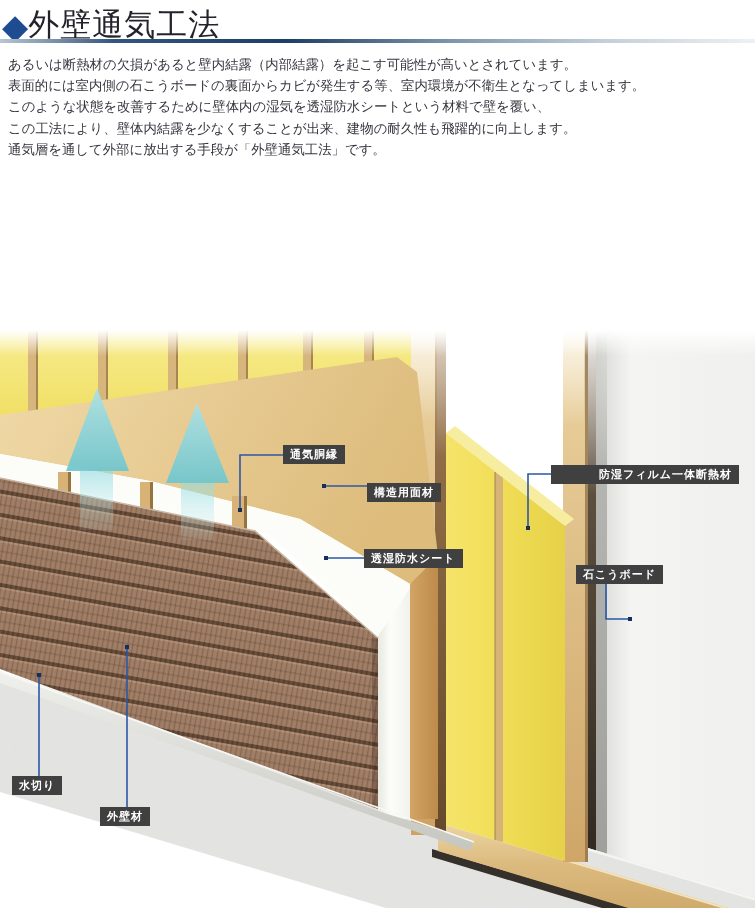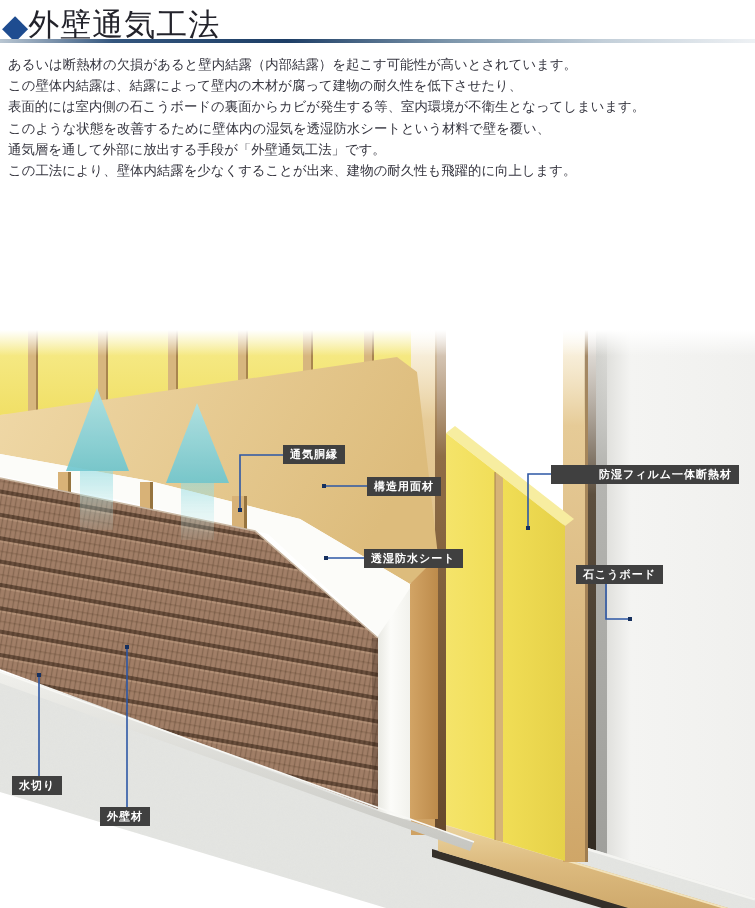--- a/index.html
+++ b/index.html
@@ -19,44 +19,43 @@
          font-size:13.4px;line-height:21.2px;color:#35353f;}
   #intro .line{white-space:nowrap;}
 
   
   #diagram{position:absolute;left:0;top:330px;width:755px;height:578px;}
   #diagram svg{position:absolute;left:0;top:0;}
   .dlabel{position:absolute;background:#404040;color:#ffffff;
           font:bold 11px/13px "Liberation Sans","DejaVu Sans",sans-serif;
           padding:3px 7px;white-space:nowrap;letter-spacing:1px;}
   .lbl-vent{left:283px;top:115px;}
-  .lbl-struct{left:367px;top:147px;}
+  .lbl-struct{left:367px;top:153px;}
   .lbl-sheet{left:364px;top:219px;}
   .lbl-insul{left:551px;top:135px;padding-left:48px;}
   .lbl-gyps{left:576px;top:235px;}
   .lbl-flash{left:12px;top:446px;}
   .lbl-siding{left:100px;top:477px;}
 </style>
 </head>
 <body>
 
 <div id="header">
   <div class="title-row">
     <span class="title-diamond">◆</span><span class="title-text">外壁通気工法</span>
   </div>
   <div class="title-rule"></div>
 </div>
 
 <div id="intro">
   <div class="line">あるいは断熱材の欠損があると壁内結露（内部結露）を起こす可能性が高いとされています。</div>
-  <div class="line">この壁体内結露は、結露によって壁内の木材が腐って建物の耐久性を低下させたり、</div>
   <div class="line">表面的には室内側の石こうボードの裏面からカビが発生する等、室内環境が不衛生となってしまいます。</div>
   <div class="line">このような状態を改善するために壁体内の湿気を透湿防水シートという材料で壁を覆い、</div>
+  <div class="line">この工法により、壁体内結露を少なくすることが出来、建物の耐久性も飛躍的に向上します。</div>
   <div class="line">通気層を通して外部に放出する手段が「外壁通気工法」です。</div>
-  <div class="line">この工法により、壁体内結露を少なくすることが出来、建物の耐久性も飛躍的に向上します。</div>
 </div>
 
 <div id="diagram">
   <svg width="755" height="578" viewBox="0 0 755 578">
     <defs>
       <linearGradient id="gypGrad" x1="0" y1="0" x2="1" y2="0">
         <stop offset="0" stop-color="#d7d7d3"></stop>
           <stop offset="0.22" stop-color="#f4f4f2"></stop>
         <stop offset="1" stop-color="#f0f0ee"></stop>
       </linearGradient>

